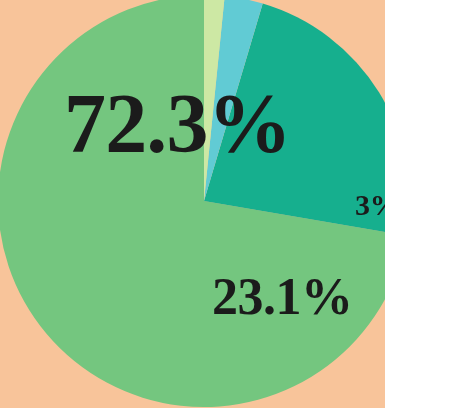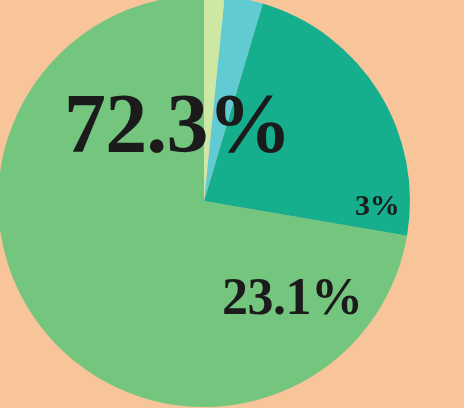--- a/index.html
+++ b/index.html
@@ -7,21 +7,21 @@
     padding: 0;
   }
   body {
     width: 464px;
     height: 408px;
     overflow: hidden;
     font-family: "Liberation Serif", "DejaVu Serif", serif;
   }
   #chart-root {
     position: relative;
-    width: 464px;
+    width: 385px;
     height: 408px;
     background: #f8c49a;
     overflow: hidden;
   }
   #pie-svg {
     position: absolute;
     left: 0;
     top: 0;
     width: 464px;
     height: 408px;
@@ -35,21 +35,21 @@
     white-space: nowrap;
     line-height: 1;
     letter-spacing: -0.01em;
   }
   #label-major {
     left: 64px;
     top: 82px;
     font-size: 84px;
   }
   #label-second {
-    left: 222px;
+    left: 212px;
     top: 271px;
     font-size: 52px;
   }
   #label-third {
     left: 355px;
     top: 190px;
     font-size: 30px;
   }
   #label-fourth {
     left: 405px;

